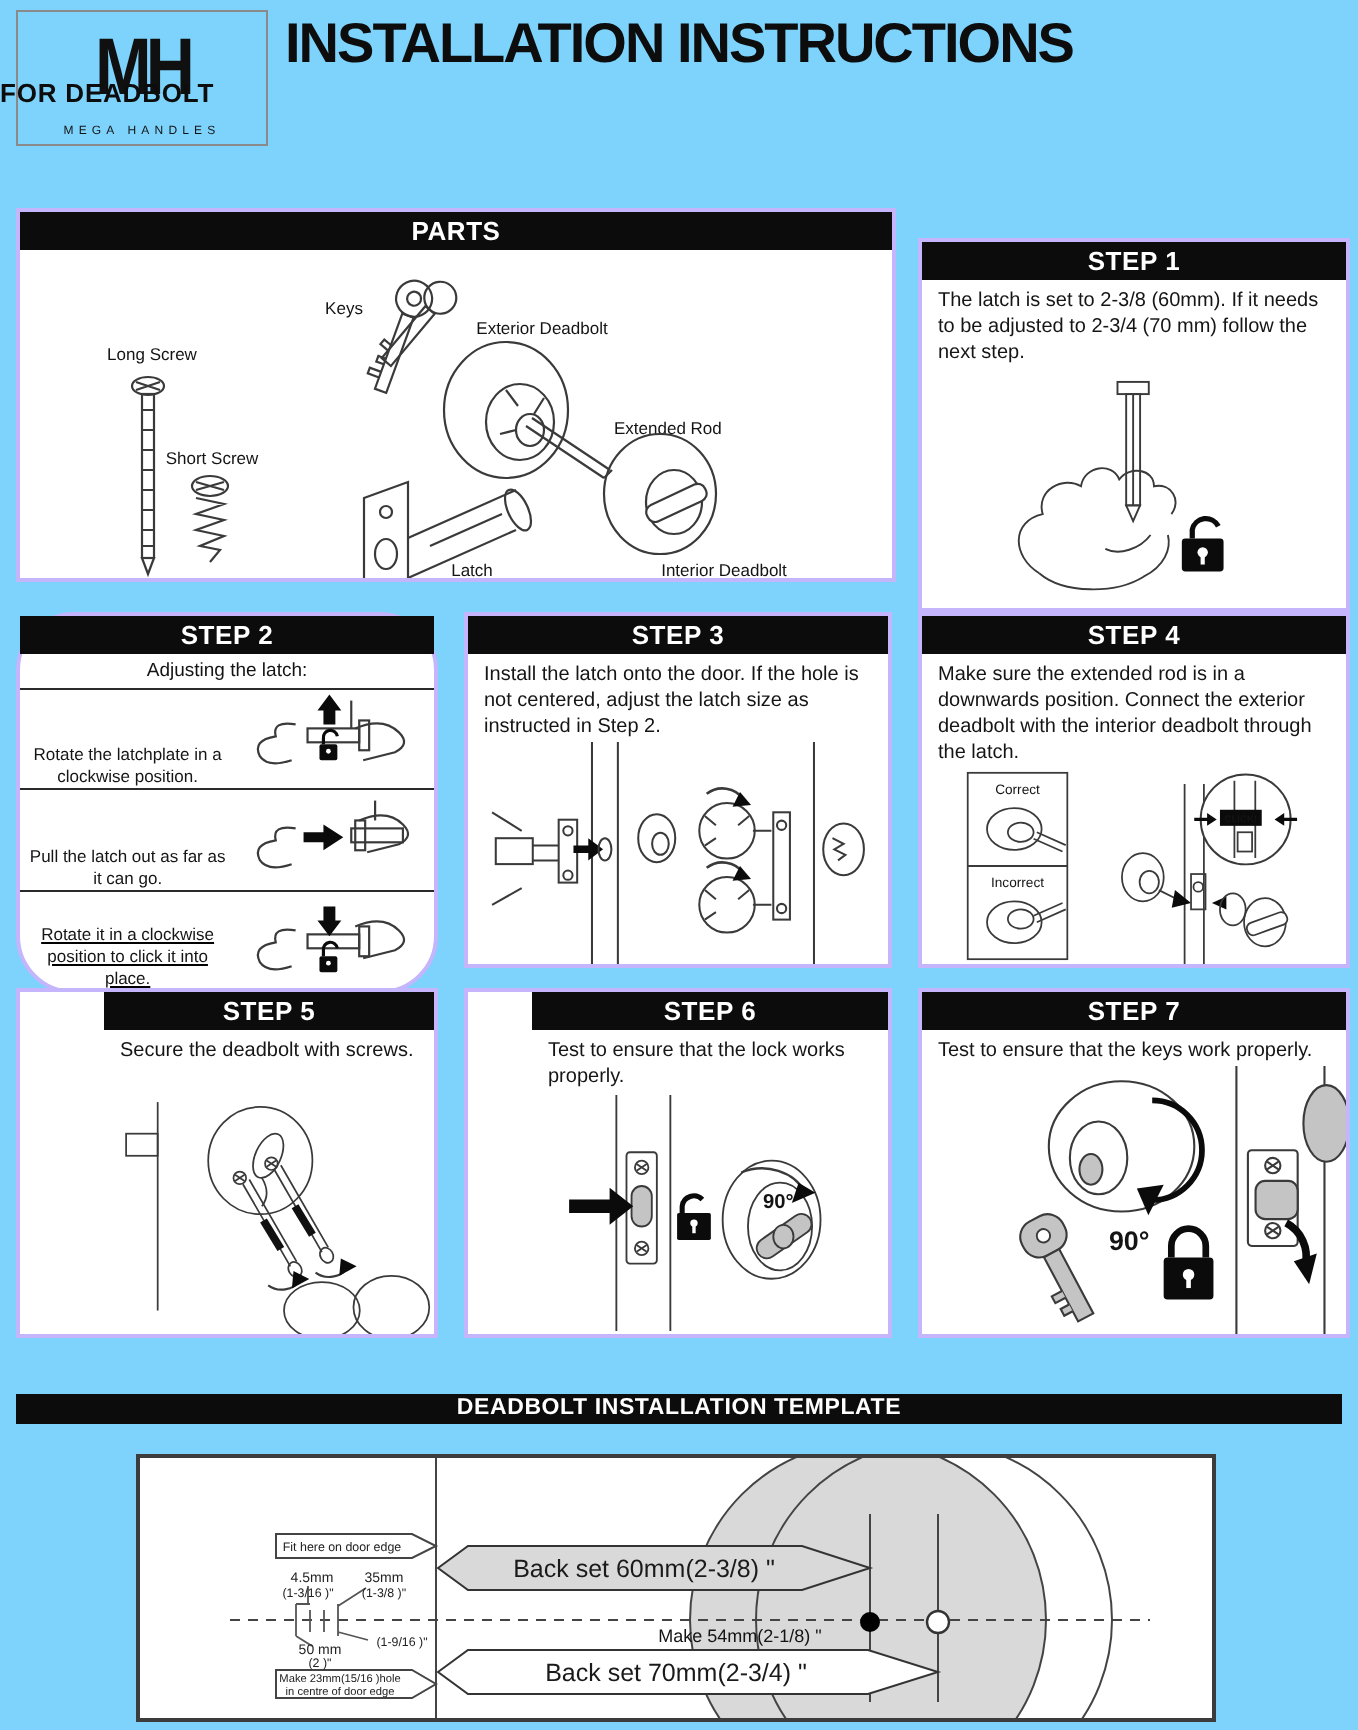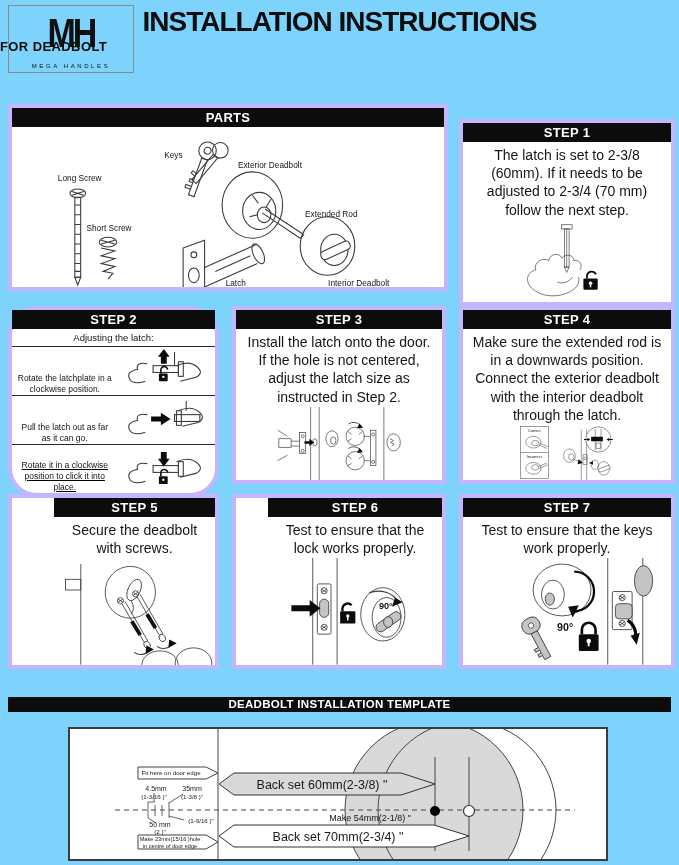--- a/index.html
+++ b/index.html
@@ -8,23 +8,23 @@
 
   
   .logo-box { position:absolute; left:8px; top:5px; width:126px; height:68px; border:1px solid #8a8a8a; text-align:center; }
   .logo-mono { display:block; margin:2px auto 0; transform:scaleY(1.18); transform-origin:top; }
   .logo-mono text { font-family:"Liberation Sans",sans-serif; font-weight:bold; fill:#101010; letter-spacing:-3px; }
   .logo-brand { position:absolute; bottom:3px; left:0; right:0; font-size:6px; letter-spacing:2.6px; color:#141414; }
   .hd-title { position:absolute; left:0; top:6px; width:100%; text-align:center; font-size:28px; font-weight:800; letter-spacing:-1px; color:#0d0d0d; }
   .hd-sub { position:absolute; left:0; top:39px; width:100%; text-align:left; font-size:13px; font-weight:700; letter-spacing:.4px; color:#0d0d0d; }
 
   
-  .panel { position:absolute; background:#fff; border:4px solid #c4b5fd; display:flex; flex-direction:column; }
+  .panel { position:absolute; background:#fff; border:2px solid #c4b5fd; display:flex; flex-direction:column; }
   .panel-head { background:#0c0c0c; color:#fff; text-align:center; font-weight:700; font-size:13px; height:19px; line-height:19px; letter-spacing:.3px; flex:0 0 auto; }
-  .p-text { font-size:14px; line-height:1.3; text-align:center; color:#151515; padding:4px 8px 1px; flex:0 0 auto; }
+  .p-text { font-size:10px; line-height:1.3; color:#151515; padding:4px 8px 1px; flex:0 0 auto; }
   .p-art { flex:1 1 auto; display:block; }
 
   #p-parts { left:8px;  top:104px; width:440px; height:187px; }
   #p-s1    { left:459px; top:104px; width:216px; height:187px;margin-top:15px; }
   #p-s2    { left:8px;  top:306px; width:211px; height:191px;border-radius:29px; }
   #p-s3    { left:232px; top:306px; width:214px; height:178px; }
   #p-s4    { left:459px; top:306px; width:216px; height:178px; }
   #p-s5    { left:8px;  top:494px; width:211px; height:175px;padding-left:42px; }
   #p-s6    { left:232px; top:494px; width:214px; height:175px;padding-left:32px; }
   #p-s7    { left:459px; top:494px; width:216px; height:175px; }

